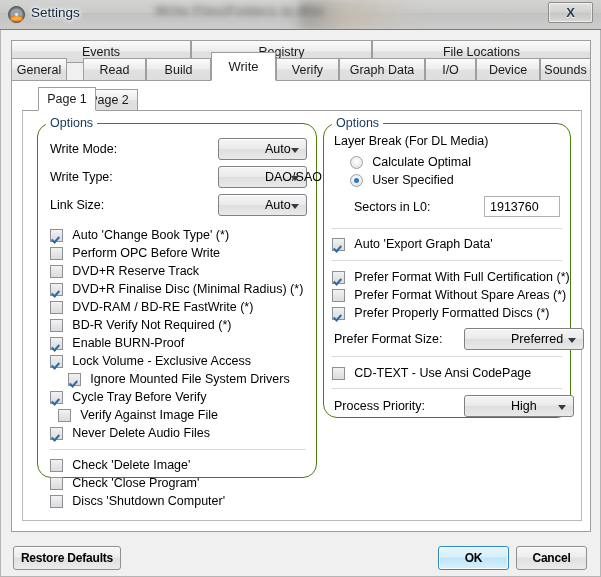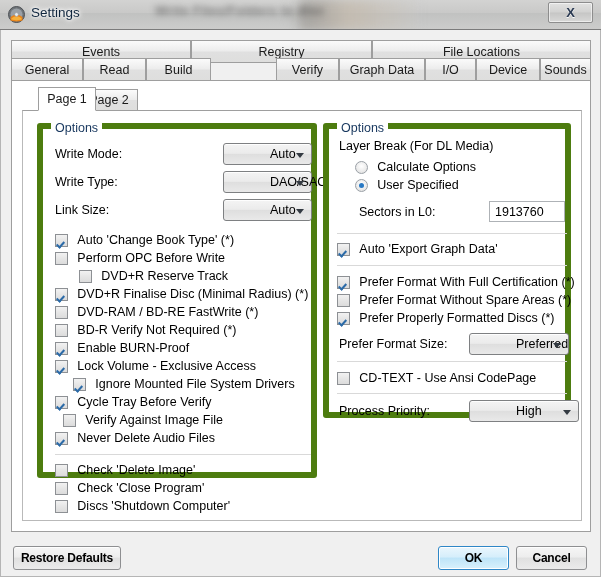--- a/index.html
+++ b/index.html
@@ -122,22 +122,22 @@
   }
   #innerpage{
     position:absolute;left:10px;top:29px;width:560px;height:411px;
     background:#ffffff;border:1px solid #b9b9b9;border-top:1px solid #9e9e9e;
     box-sizing:border-box;
   }
 
   
   .groupbox{
     position:absolute;
-    border:6px solid #4d7c0f;
-    border-radius:3px;
+    border:1px solid #4d7c0f;
+    border-radius:14px;
     box-sizing:border-box;
     background:transparent;
   }
   .gb-legend{
     position:absolute;top:-8px;left:8px;
     background:#ffffff;padding:0 4px;
     font-size:12.5px;color:#17375e;
     white-space:nowrap;
   }
 
@@ -271,28 +271,31 @@
         </div>
         <div class="tab" style="left:180px;width:181px;">
           <span>Registry</span>
         </div>
         <div class="tab" style="left:361px;width:219px;">
           <span>File Locations</span>
         </div>
       </div>
 
       <div class="tabrow" id="tabrow-bottom">
-        <div class="tab" style="left:0px;width:72px;">
+        <div class="tab" style="left:0px;width:56px;">
           <span>General</span>
         </div>
         <div class="tab" style="left:72px;width:63px;">
           <span>Read</span>
         </div>
         <div class="tab" style="left:135px;width:65px;">
           <span>Build</span>
+        </div>
+        <div class="tab sel" style="left:200px;width:65px;">
+          <span>Write</span>
         </div>
         <div class="tab" style="left:265px;width:63px;">
           <span>Verify</span>
         </div>
         <div class="tab" style="left:328px;width:86px;">
           <span>Graph Data</span>
         </div>
         <div class="tab" style="left:414px;width:51px;">
           <span>I/O</span>
         </div>
@@ -339,21 +342,21 @@
             </div>
 
             <div class="cbrow" style="left:12px;top:103px;">
               <span class="cbox on"></span>
               <span class="cblabel">Auto 'Change Book Type' (*)</span>
             </div>
             <div class="cbrow" style="left:12px;top:121px;">
               <span class="cbox"></span>
               <span class="cblabel">Perform OPC Before Write</span>
             </div>
-            <div class="cbrow" style="left:12px;top:139px;margin-left:24px;">
+            <div class="cbrow" style="left:12px;top:139px;">
               <span class="cbox"></span>
               <span class="cblabel">DVD+R Reserve Track</span>
             </div>
             <div class="cbrow" style="left:12px;top:157px;">
               <span class="cbox on"></span>
               <span class="cblabel">DVD+R Finalise Disc (Minimal Radius) (*)</span>
             </div>
             <div class="cbrow" style="left:12px;top:175px;">
               <span class="cbox"></span>
               <span class="cblabel">DVD-RAM / BD-RE FastWrite (*)</span>
@@ -403,21 +406,21 @@
             </div>
           </div>
 
           <div class="groupbox" style="left:300px;top:12px;width:248px;height:295px;">
             <div class="gb-legend">Options</div>
 
             <div class="lbl" style="left:10px;top:10px;">Layer Break (For DL Media)</div>
 
             <div class="rbrow" style="left:26px;top:30px;">
               <span class="rbox"></span>
-              <span class="rblabel">Calculate Options</span>
+              <span class="rblabel">Calculate Optimal</span>
             </div>
             <div class="rbrow" style="left:26px;top:48px;">
               <span class="rbox on"></span>
               <span class="rblabel">User Specified</span>
             </div>
 
             <div class="lbl" style="left:30px;top:76px;">Sectors in L0:</div>
             <div class="textbox" style="left:160px;top:72px;width:76px;">
               <span class="tv">1913760</span>
             </div>
@@ -438,21 +441,21 @@
             <div class="cbrow" style="left:8px;top:163px;">
               <span class="cbox"></span>
               <span class="cblabel">Prefer Format Without Spare Areas (*)</span>
             </div>
             <div class="cbrow" style="left:8px;top:181px;">
               <span class="cbox on"></span>
               <span class="cblabel">Prefer Properly Formatted Discs (*)</span>
             </div>
 
             <div class="lbl" style="left:10px;top:208px;">Prefer Format Size:</div>
-            <div class="combo" style="left:140px;top:204px;width:100px;">
+            <div class="combo" style="left:140px;top:204px;width:120px;">
               <span class="cv">Preferred</span>
               <span class="arr"></span>
             </div>
 
             <div class="hr" style="left:8px;top:232px;width:230px;"></div>
 
             <div class="cbrow" style="left:8px;top:241px;">
               <span class="cbox"></span>
               <span class="cblabel">CD-TEXT - Use Ansi CodePage</span>
             </div>

